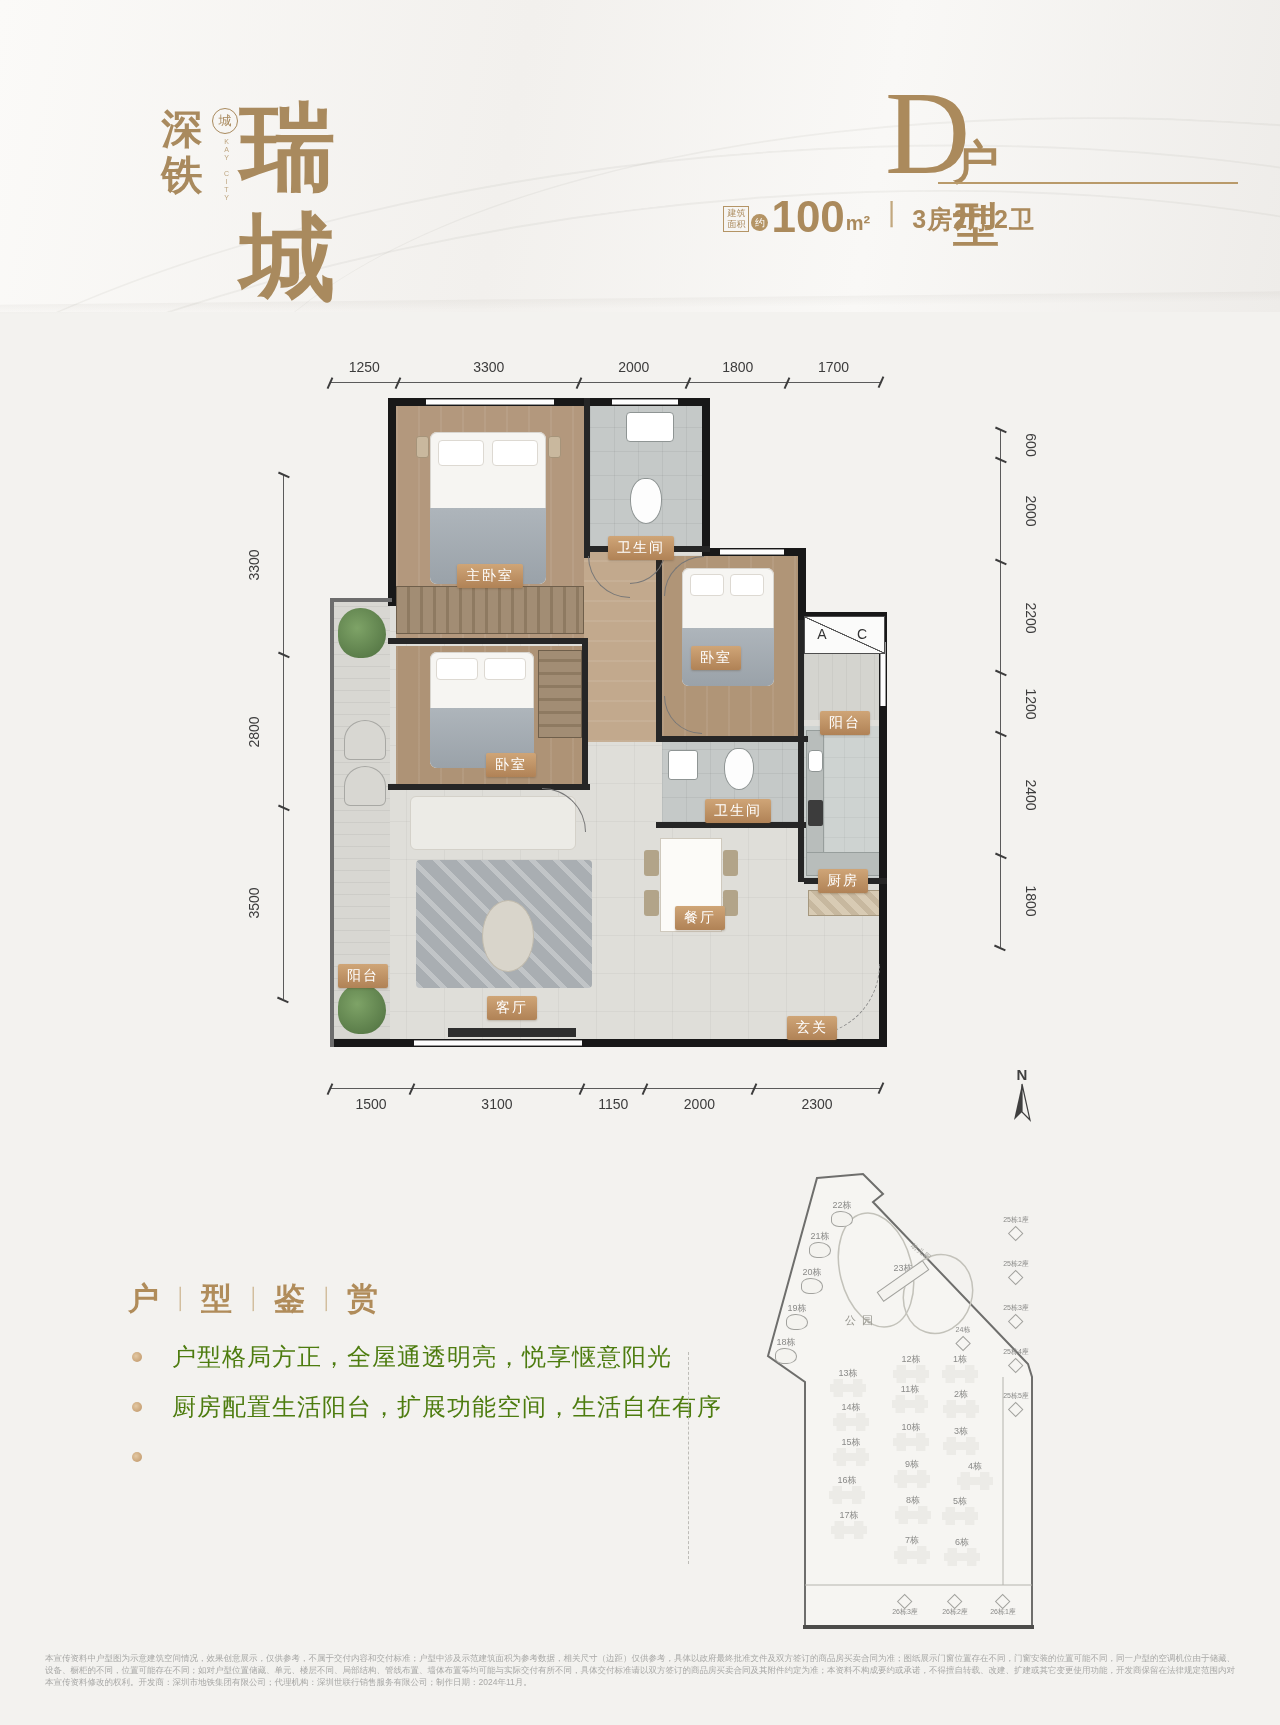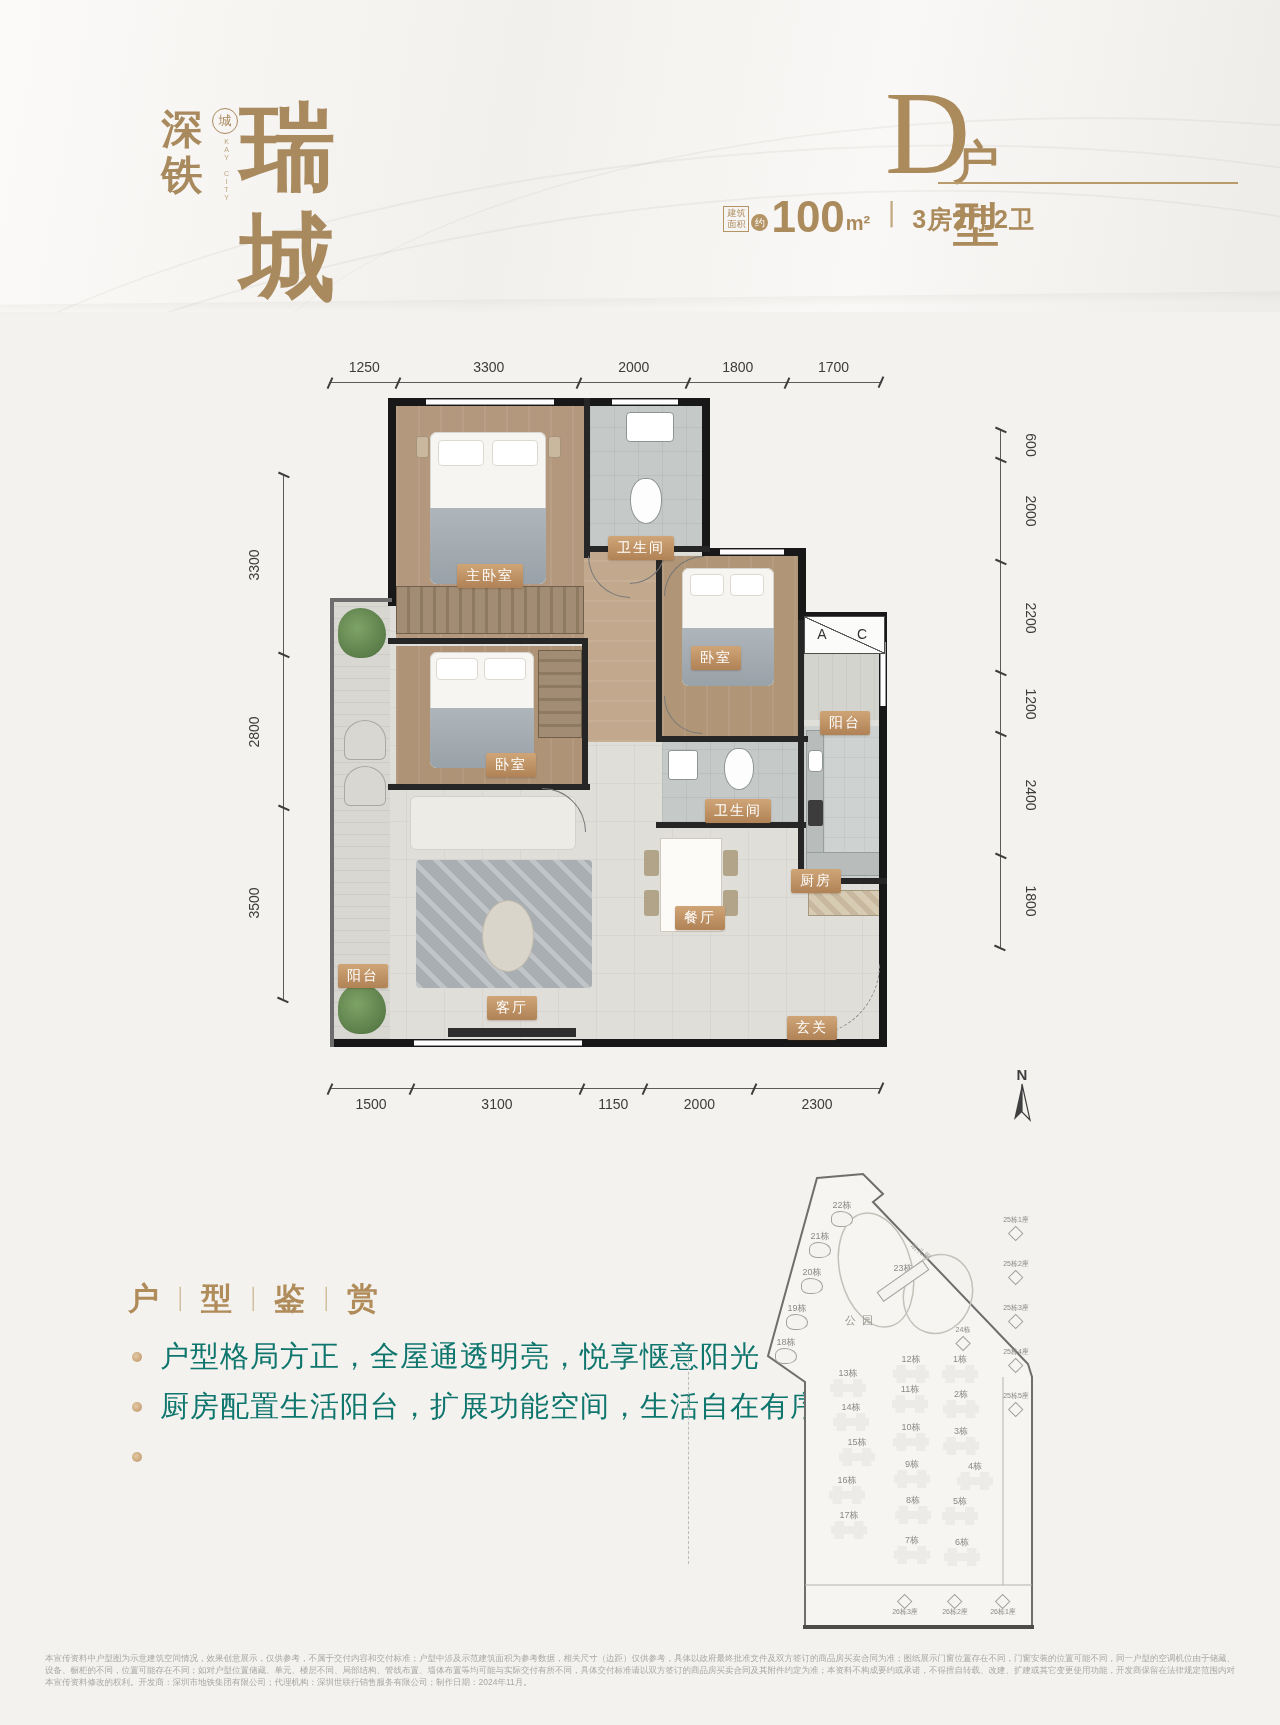--- a/index.html
+++ b/index.html
@@ -106,21 +106,21 @@
   .room-label{position:absolute;transform:translate(-50%,-50%);white-space:nowrap;
     background:linear-gradient(180deg,#cfa577,#b08256);color:#fff;font-size:14px;letter-spacing:2px;
     padding:3px 9px;border-radius:2px;box-shadow:0 1px 2px rgba(80,50,20,0.25);margin-top:28px;}
 
   
   #feature-heading{position:absolute;left:128px;top:1278px;color:#b08c5a;font-size:31px;font-weight:700;letter-spacing:2px;display:flex;align-items:center;}
   #feature-heading .sep{font-weight:300;color:#c5a97e;margin:0 6px;font-size:26px;transform:scaleX(0.5);}
   #bullets{position:absolute;left:132px;top:1332px;}
   .bullet{display:flex;align-items:center;height:50px;}
   .bullet .dot{width:10px;height:10px;border-radius:50%;background:radial-gradient(circle at 40% 40%,#e3c9a4,#bd9263);margin-right:18px;flex:none;}
-  .bullet .txt{font-size:29px;color:#0f766e;letter-spacing:1px;}
+  .bullet .txt{font-size:24px;color:#4d7c0f;letter-spacing:1px;margin-left:12px;}
 
   
   #sitemap{position:absolute;left:760px;top:1172px;width:292px;height:470px;}
   #sitemap svg{position:absolute;left:0;top:0;}
   .tower{position:absolute;transform:translate(-50%,0);display:flex;flex-direction:column;align-items:center;z-index:3;}
   .tower .lab{font-size:9px;color:#8a8a88;white-space:nowrap;line-height:10px;}
   .tower.t .lab{font-size:7px;}
   .icon-m{width:36px;height:18px;background:#ecebe7;margin-top:1px;
     clip-path:polygon(0% 28%,10% 28%,10% 0%,36% 0%,36% 28%,64% 28%,64% 0%,90% 0%,90% 28%,100% 28%,100% 72%,90% 72%,90% 100%,64% 100%,64% 72%,36% 72%,36% 100%,10% 100%,10% 72%,0% 72%);
     filter:drop-shadow(0.6px 0.6px 0 #a2a29e) drop-shadow(-0.6px -0.6px 0 #a2a29e);}
@@ -322,21 +322,21 @@
       <div class="pf arc" style="left: 212px; top: 390px; width: 44px; height: 44px; transform: rotate(180deg);"></div>
       <div class="pf arc" style="left: 334px; top: 298px; width: 38px; height: 38px;"></div>
       <div class="pf arc-dash" style="left: 478px; top: 566px; width: 72px; height: 72px; transform: rotate(270deg);"></div>
       <div class="pf acbox" style="left: 474px; top: 218px; width: 81px; height: 38px;"></div>
       <div class="room-label" style="left: 160px; top: 150px;">主卧室</div>
       <div class="room-label" style="left: 311px; top: 122px;">卫生间</div>
       <div class="room-label" style="left: 386px; top: 232px;">卧室</div>
       <div class="room-label" style="left: 181px; top: 339px;">卧室</div>
       <div class="room-label" style="left: 408px; top: 385px;">卫生间</div>
       <div class="room-label" style="left: 515px; top: 297px;">阳台</div>
-      <div class="room-label" style="left: 486px; top: 455px;">厨房</div>
+      <div class="room-label" style="left: 513px; top: 455px;">厨房</div>
       <div class="room-label" style="left: 370px; top: 492px;">餐厅</div>
       <div class="room-label" style="left: 182px; top: 582px; text-align: right;">客厅</div>
       <div class="room-label" style="left: 33px; top: 550px;">阳台</div>
       <div class="room-label" style="left: 482px; top: 602px;">玄关</div>
       <div class="acletter" style="left: 492px; top: 236px;">A</div>
       <div class="acletter" style="left: 532px; top: 236px;">C</div>
     </div>
 
   <div id="feature-heading">
       <div>户</div>
@@ -399,21 +399,21 @@
         <div class="icon-t"></div>
       </div>
       <div class="tower " style="left: 88px; top: 196px;">
         <span class="lab">13栋</span>
         <div class="icon-m"></div>
       </div>
       <div class="tower " style="left: 91px; top: 230px;">
         <span class="lab">14栋</span>
         <div class="icon-m"></div>
       </div>
-      <div class="tower " style="left: 97px; top: 265px; justify-content: center;">
+      <div class="tower " style="left: 91px; top: 265px; justify-content: center;">
         <span class="lab">15栋</span>
         <div class="icon-m"></div>
       </div>
       <div class="tower " style="left: 87px; top: 303px;">
         <span class="lab">16栋</span>
         <div class="icon-m"></div>
       </div>
       <div class="tower " style="left: 89px; top: 338px;">
         <span class="lab">17栋</span>
         <div class="icon-m"></div>

